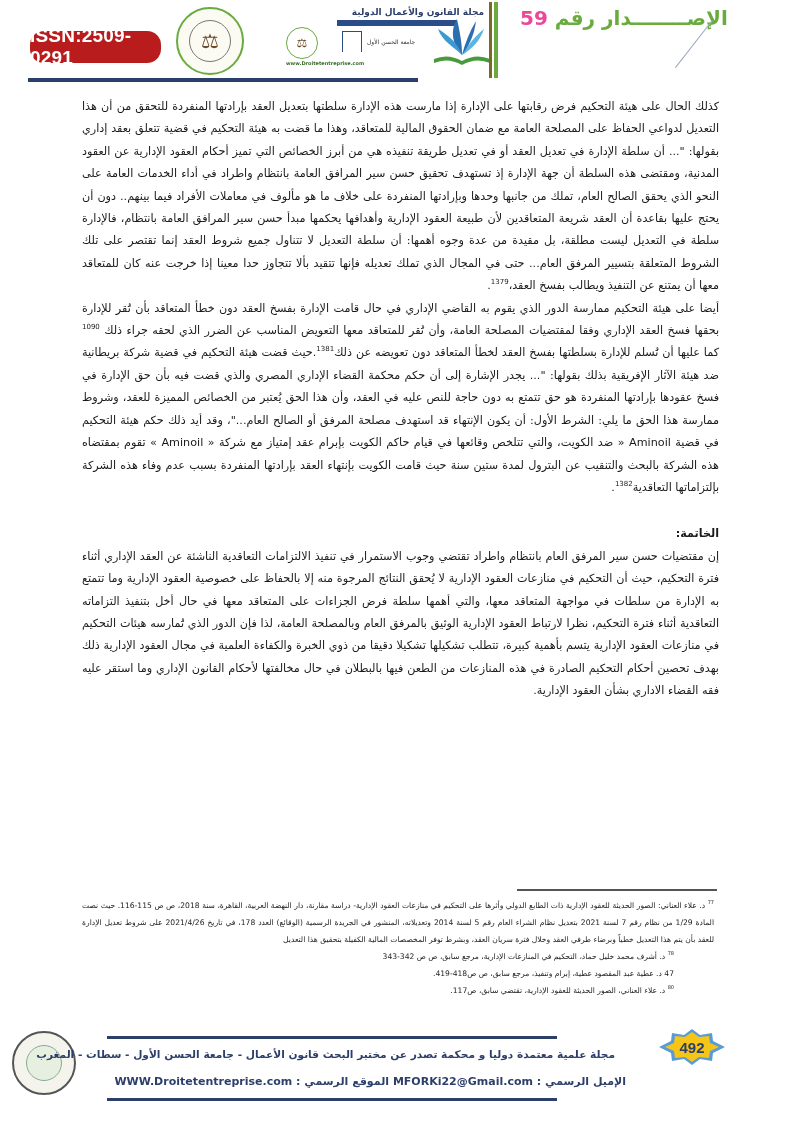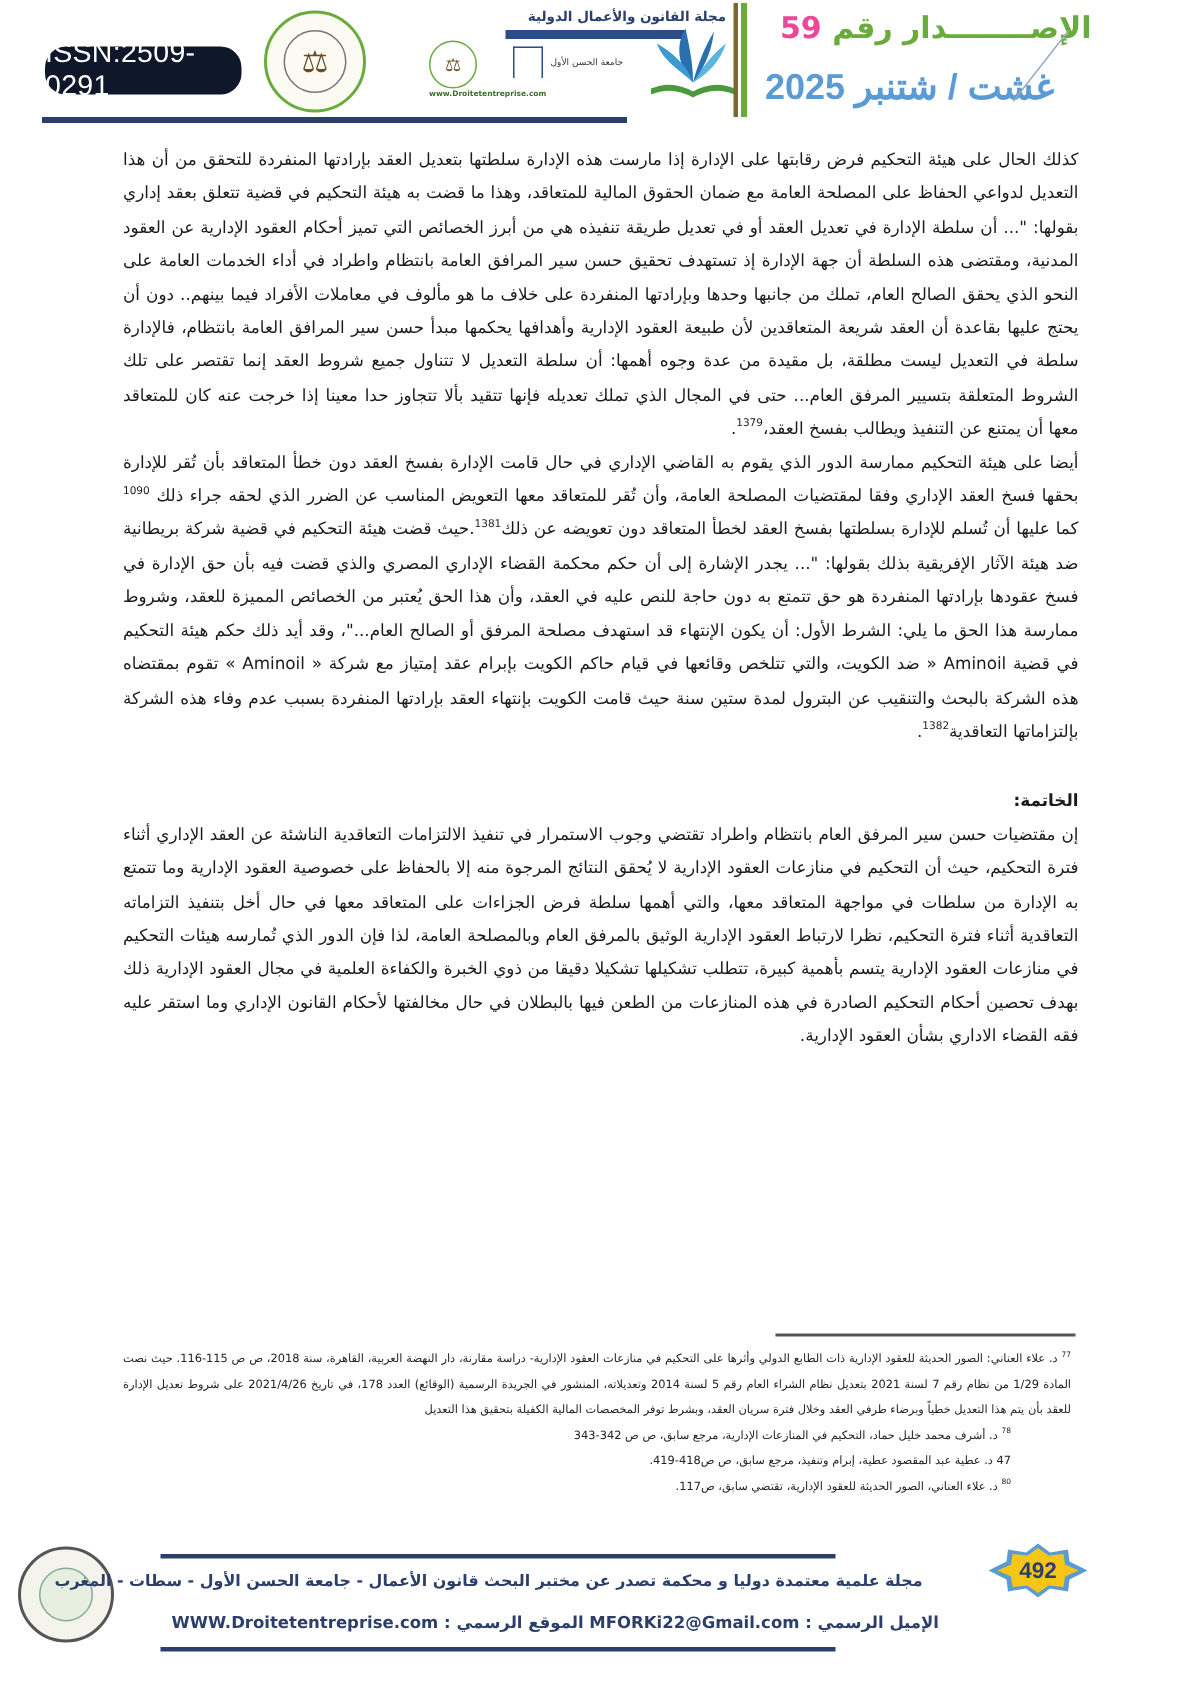--- a/index.html
+++ b/index.html
@@ -1,20 +1,20 @@
 <!DOCTYPE html>
 <html><head>
 <meta charset="utf-8">
 <style>
   html, body { margin:0; padding:0; background:#ffffff; }
   body { width:794px; height:1123px; position:relative; overflow:hidden; font-family:"DejaVu Sans", sans-serif; color:#1a1a1a; }
 
   
   .header { position:absolute; left:0; top:0; width:794px; height:90px; }
-  .issn { position:absolute; left:30px; top:31px; width:131px; height:32px; background:#0f172a; border-radius:14px; color:#fff; font-family:"Liberation Sans", sans-serif; font-size:19px; font-weight:normal; display:flex; align-items:center; justify-content:center; letter-spacing:0.2px; }
+  .issn { position:absolute; left:30px; top:31px; width:131px; height:32px; background:#b91c1c; border-radius:14px; color:#fff; font-family:"Liberation Sans", sans-serif; font-size:19px; font-weight:bold; display:flex; align-items:center; justify-content:center; letter-spacing:0.2px; }
   .lab-logo { position:absolute; left:176px; top:7px; width:64px; height:64px; border-radius:50%; border:2px solid #6aab3d; background:#fbfbf3; display:flex; align-items:center; justify-content:center; }
   .lab-logo .inner { width:40px; height:40px; border-radius:50%; border:1px solid #777; display:flex; align-items:center; justify-content:center; font-size:20px; color:#6b4a2a; }
   .journal-banner { position:absolute; left:282px; top:5px; width:210px; height:62px; }
   .jb-title { position:absolute; right:8px; top:2px; font-size:9px; font-weight:bold; color:#2c3e6a; direction:rtl; white-space:nowrap; }
   .jb-strip { position:absolute; left:55px; top:15px; width:120px; height:6px; background:#2a4d8a; }
   .jb-seal { position:absolute; left:4px; top:22px; width:30px; height:30px; border-radius:50%; border:1.5px solid #6aab3d; font-size:12px; display:flex; align-items:center; justify-content:center; color:#6b4a2a; }
   .jb-uni { position:absolute; left:85px; top:33px; font-size:6px; color:#333; direction:rtl; }
   .jb-gate { position:absolute; left:60px; top:26px; width:18px; height:20px; border:1px solid #2a4d8a; border-bottom:none; }
   .jb-url { position:absolute; left:4px; top:55px; font-size:5px; color:#3a6d2a; font-weight:bold; }
   .jb-book { position:absolute; left:150px; top:10px; width:60px; height:52px; }
@@ -79,21 +79,20 @@
   </div>
 
   <div class="header-rule"></div>
   <div class="vbar1"></div>
   <div class="vbar2"></div>
 
   <div class="issue-line">
     <span class="issue-label">الإصــــــــدار رقم</span>
     <span class="issue-num">59</span>
   </div>
-  <div class="date-line">غشت / شتنبر 2025</div>
   <div class="diag"></div>
 </div>
 
 <div class="content">
   <p>
     <span>كذلك الحال على هيئة التحكيم فرض رقابتها على الإدارة إذا مارست هذه الإدارة سلطتها بتعديل العقد بإرادتها المنفردة للتحقق من أن هذا التعديل لدواعي الحفاظ على المصلحة العامة مع ضمان الحقوق المالية للمتعاقد، وهذا ما قضت به هيئة التحكيم في قضية تتعلق بعقد إداري بقولها: "... أن سلطة الإدارة في تعديل العقد أو في تعديل طريقة تنفيذه هي من أبرز الخصائص التي تميز أحكام العقود الإدارية عن العقود المدنية، ومقتضى هذه السلطة أن جهة الإدارة إذ تستهدف تحقيق حسن سير المرافق العامة بانتظام واطراد في أداء الخدمات العامة على النحو الذي يحقق الصالح العام، تملك من جانبها وحدها وبإرادتها المنفردة على خلاف ما هو مألوف في معاملات الأفراد فيما بينهم.. دون أن يحتج عليها بقاعدة أن العقد شريعة المتعاقدين لأن طبيعة العقود الإدارية وأهدافها يحكمها مبدأ حسن سير المرافق العامة بانتظام، فالإدارة سلطة في التعديل ليست مطلقة، بل مقيدة من عدة وجوه أهمها: أن سلطة التعديل لا تتناول جميع شروط العقد إنما تقتصر على تلك الشروط المتعلقة بتسيير المرفق العام... حتى في المجال الذي تملك تعديله فإنها تتقيد بألا تتجاوز حدا معينا إذا خرجت عنه كان للمتعاقد معها أن يمتنع عن التنفيذ ويطالب بفسخ العقد،</span><sup>1379</sup>.
   </p>
   <p>
     <span>أيضا على هيئة التحكيم ممارسة الدور الذي يقوم به القاضي الإداري في حال قامت الإدارة بفسخ العقد دون خطأ المتعاقد بأن تُقر للإدارة بحقها فسخ العقد الإداري وفقا لمقتضيات المصلحة العامة، وأن تُقر للمتعاقد معها التعويض المناسب عن الضرر الذي لحقه جراء ذلك</span>
     <sup>1090</sup>

